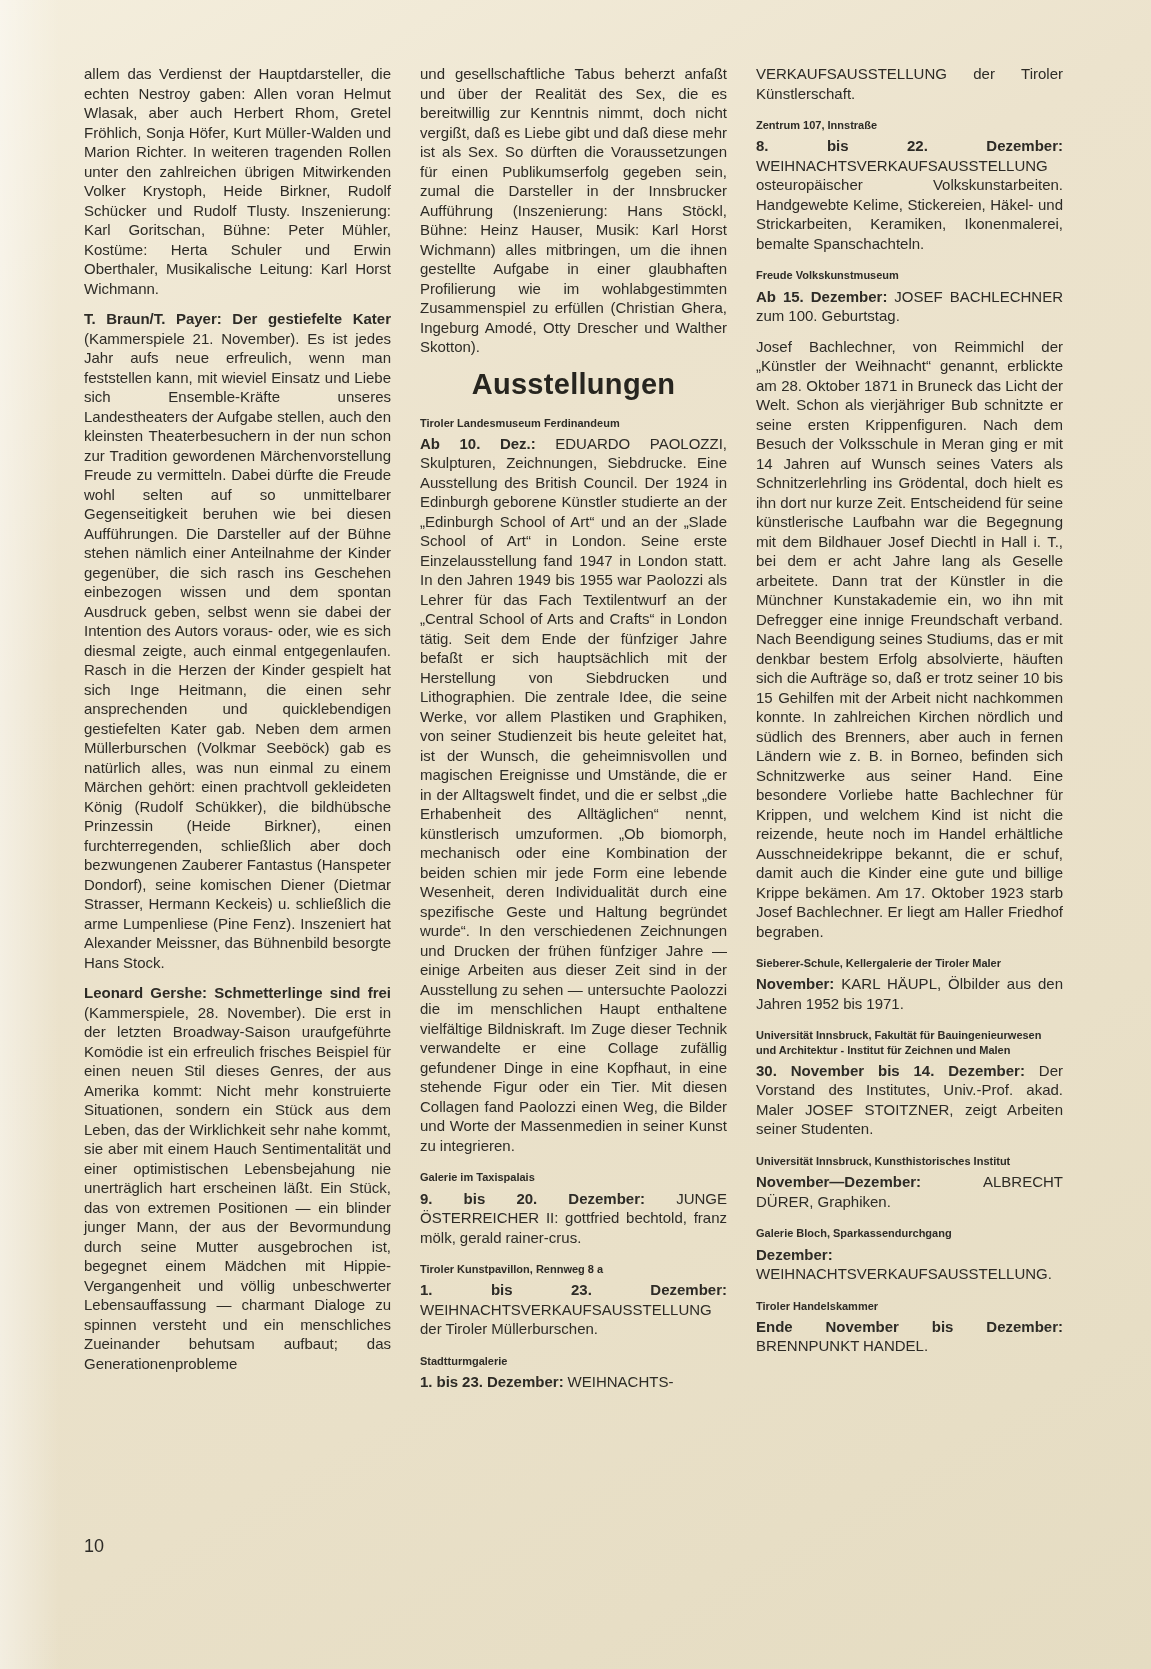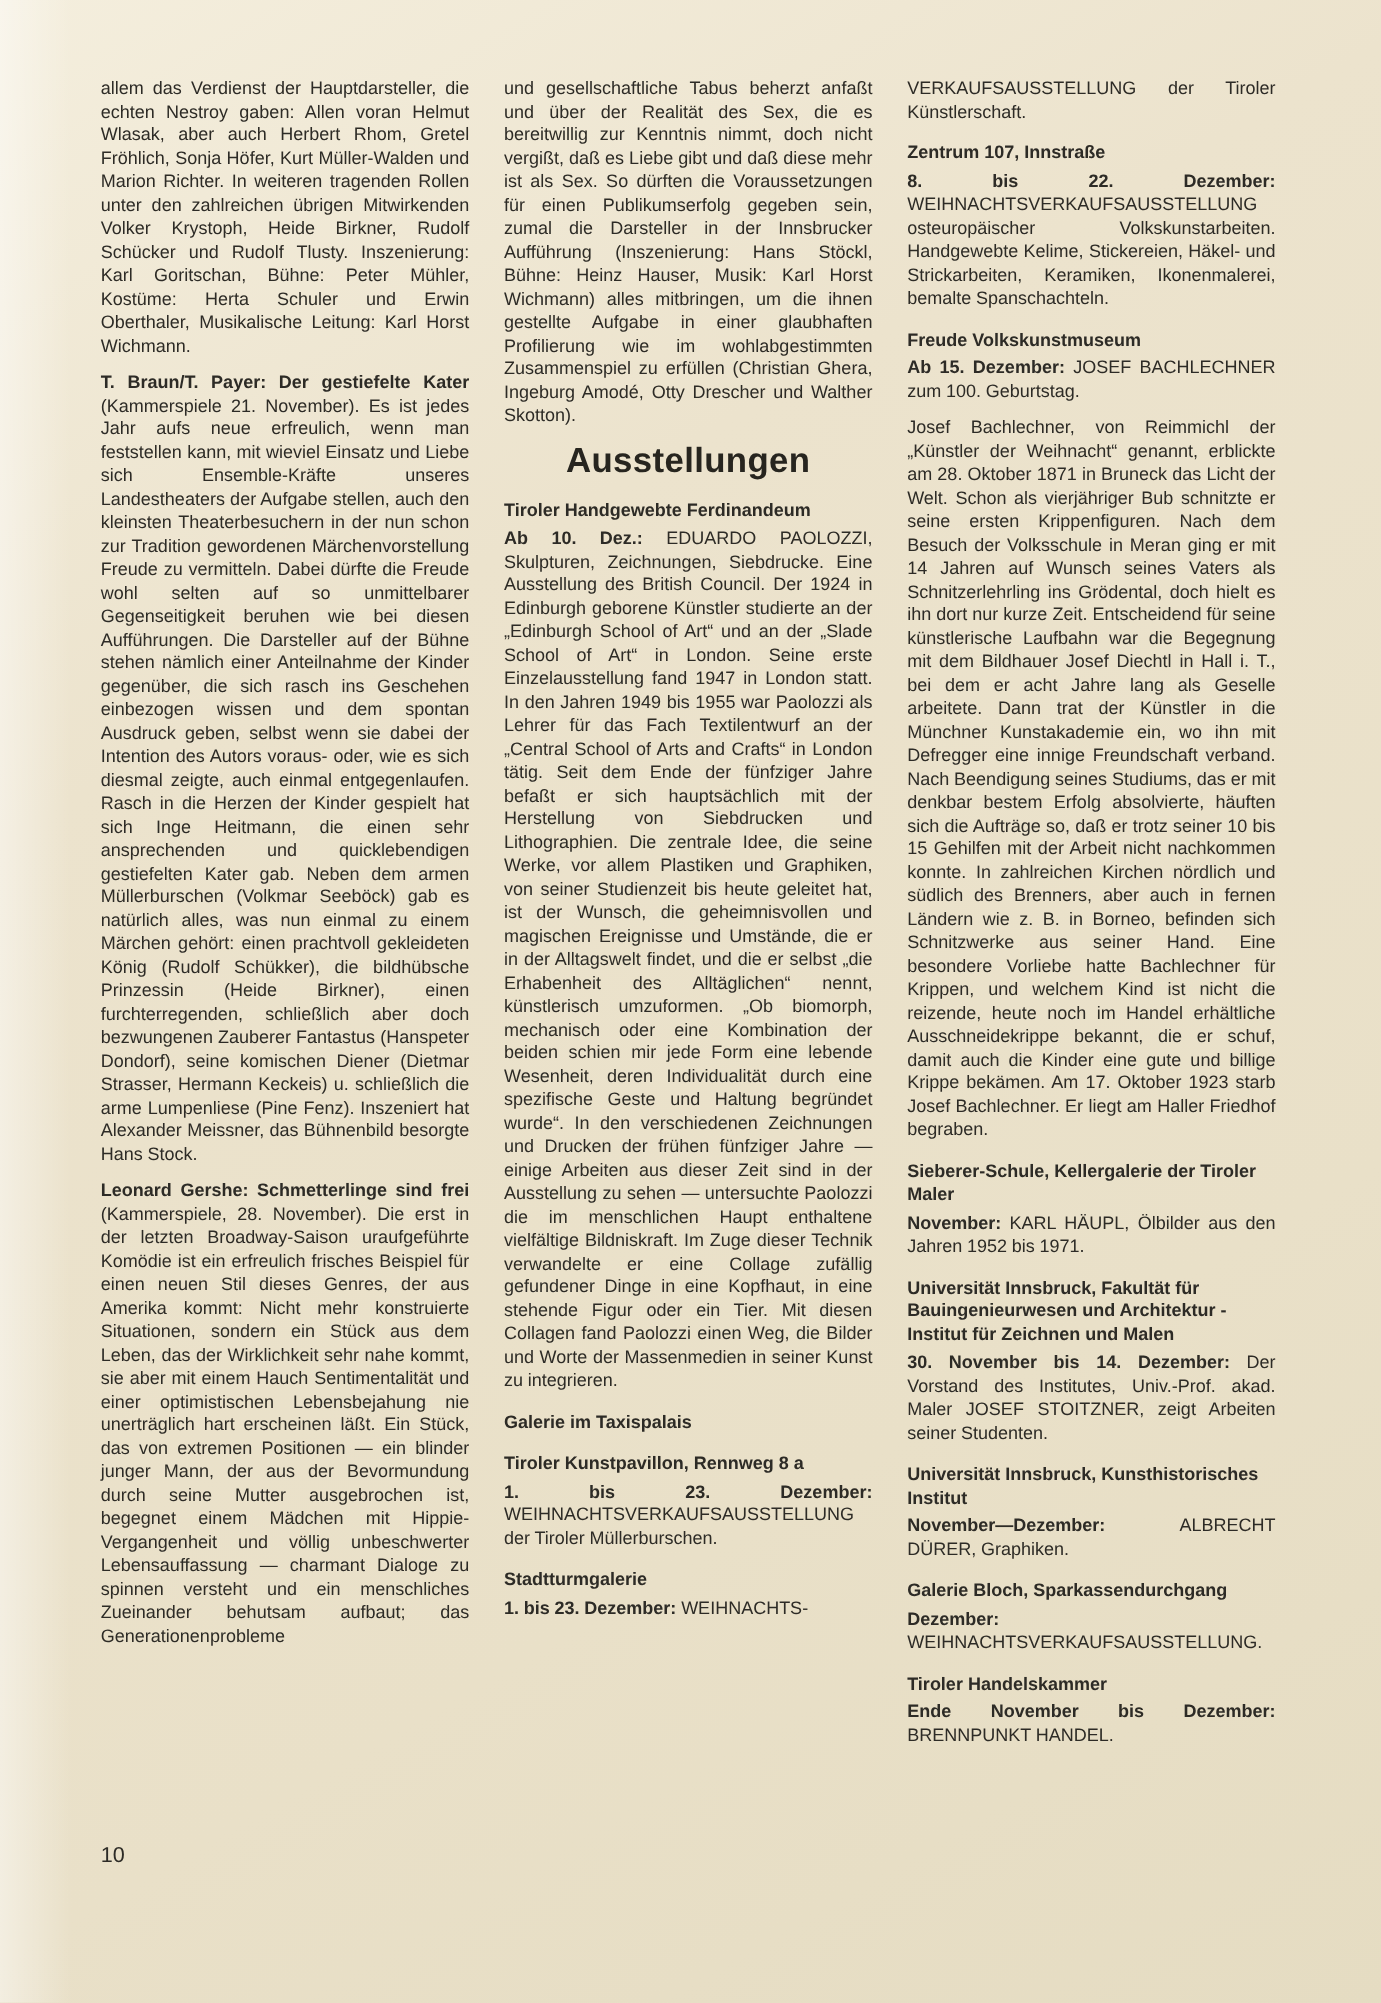--- a/index.html
+++ b/index.html
@@ -37,21 +37,21 @@
     font-size: 15px;
     line-height: 1.3;
     text-align: justify;
     margin: 0 0 11px 0;
     hyphens: auto;
     -webkit-hyphens: auto;
     word-spacing: -0.2px;
   }
   p.body-text b { font-weight: 700; }
   .venue-heading {
-    font-size: 15px;
+    font-size: 11px;
     line-height: 1.3;
     font-weight: 700;
     margin: 15px 0 4px 0;
   }
   .section-title {
     font-size: 29px;
     font-weight: 700;
     text-align: center;
     letter-spacing: 0.3px;
     margin: 11px 0 13px 0;
@@ -71,23 +71,24 @@
 <div class="page">
   <div class="columns" id="columns">
       <div class="column">
         <p class="body-text"><span>allem das Verdienst der Hauptdarsteller, die echten Nestroy gaben: Allen voran Helmut Wlasak, aber auch Herbert Rhom, Gretel Fröhlich, Sonja Höfer, Kurt Müller-Walden und Marion Richter. In weiteren tragenden Rollen unter den zahlreichen übrigen Mitwirkenden Volker Krystoph, Heide Birkner, Rudolf Schücker und Rudolf Tlusty. Inszenierung: Karl Goritschan, Bühne: Peter Mühler, Kostüme: Herta Schuler und Erwin Oberthaler, Musikalische Leitung: Karl Horst Wichmann.</span></p>
         <p class="body-text"><b>T. Braun/T. Payer: Der gestiefelte Kater</b> <span>(Kammerspiele 21. November). Es ist jedes Jahr aufs neue erfreulich, wenn man feststellen kann, mit wieviel Einsatz und Liebe sich Ensemble-Kräfte unseres Landestheaters der Aufgabe stellen, auch den kleinsten Theaterbesuchern in der nun schon zur Tradition gewordenen Märchenvorstellung Freude zu vermitteln. Dabei dürfte die Freude wohl selten auf so unmittelbarer Gegenseitigkeit beruhen wie bei diesen Aufführungen. Die Darsteller auf der Bühne stehen nämlich einer Anteilnahme der Kinder gegenüber, die sich rasch ins Geschehen einbezogen wissen und dem spontan Ausdruck geben, selbst wenn sie dabei der Intention des Autors voraus- oder, wie es sich diesmal zeigte, auch einmal entgegenlaufen. Rasch in die Herzen der Kinder gespielt hat sich Inge Heitmann, die einen sehr ansprechenden und quicklebendigen gestiefelten Kater gab. Neben dem armen Müllerburschen (Volkmar Seeböck) gab es natürlich alles, was nun einmal zu einem Märchen gehört: einen prachtvoll gekleideten König (Rudolf Schükker), die bildhübsche Prinzessin (Heide Birkner), einen furchterregenden, schließlich aber doch bezwungenen Zauberer Fantastus (Hanspeter Dondorf), seine komischen Diener (Dietmar Strasser, Hermann Keckeis) u. schließlich die arme Lumpenliese (Pine Fenz). Inszeniert hat Alexander Meissner, das Bühnenbild besorgte Hans Stock.</span></p>
         <p class="body-text"><b>Leonard Gershe: Schmetterlinge sind frei</b> <span>(Kammerspiele, 28. November). Die erst in der letzten Broadway-Saison uraufgeführte Komödie ist ein erfreulich frisches Beispiel für einen neuen Stil dieses Genres, der aus Amerika kommt: Nicht mehr konstruierte Situationen, sondern ein Stück aus dem Leben, das der Wirklichkeit sehr nahe kommt, sie aber mit einem Hauch Sentimentalität und einer optimistischen Lebensbejahung nie unerträglich hart erscheinen läßt. Ein Stück, das von extremen Positionen — ein blinder junger Mann, der aus der Bevormundung durch seine Mutter ausgebrochen ist, begegnet einem Mädchen mit Hippie-Vergangenheit und völlig unbeschwerter Lebensauffassung — charmant Dialoge zu spinnen versteht und ein menschliches Zueinander behutsam aufbaut; das Generationenprobleme</span></p>
       </div>
       <div class="column">
         <p class="body-text"><span>und gesellschaftliche Tabus beherzt anfaßt und über der Realität des Sex, die es bereitwillig zur Kenntnis nimmt, doch nicht vergißt, daß es Liebe gibt und daß diese mehr ist als Sex. So dürften die Voraussetzungen für einen Publikumserfolg gegeben sein, zumal die Darsteller in der Innsbrucker Aufführung (Inszenierung: Hans Stöckl, Bühne: Heinz Hauser, Musik: Karl Horst Wichmann) alles mitbringen, um die ihnen gestellte Aufgabe in einer glaubhaften Profilierung wie im wohlabgestimmten Zusammenspiel zu erfüllen (Christian Ghera, Ingeburg Amodé, Otty Drescher und Walther Skotton).</span></p>
         <h1 class="section-title">Ausstellungen</h1>
-        <p class="venue-heading">Tiroler Handgewebte Ferdinandeum</p>
+        <p class="venue-heading">Tiroler Landesmuseum Ferdinandeum</p>
         <p class="body-text"><b>Ab 10. Dez.:</b> <span>EDUARDO PAOLOZZI, Skulpturen, Zeichnungen, Siebdrucke. Eine Ausstellung des British Council. Der 1924 in Edinburgh geborene Künstler studierte an der „Edinburgh School of Art“ und an der „Slade School of Art“ in London. Seine erste Einzelausstellung fand 1947 in London statt. In den Jahren 1949 bis 1955 war Paolozzi als Lehrer für das Fach Textilentwurf an der „Central School of Arts and Crafts“ in London tätig. Seit dem Ende der fünfziger Jahre befaßt er sich hauptsächlich mit der Herstellung von Siebdrucken und Lithographien. Die zentrale Idee, die seine Werke, vor allem Plastiken und Graphiken, von seiner Studienzeit bis heute geleitet hat, ist der Wunsch, die geheimnisvollen und magischen Ereignisse und Umstände, die er in der Alltagswelt findet, und die er selbst „die Erhabenheit des Alltäglichen“ nennt, künstlerisch umzuformen. „Ob biomorph, mechanisch oder eine Kombination der beiden schien mir jede Form eine lebende Wesenheit, deren Individualität durch eine spezifische Geste und Haltung begründet wurde“. In den verschiedenen Zeichnungen und Drucken der frühen fünfziger Jahre — einige Arbeiten aus dieser Zeit sind in der Ausstellung zu sehen — untersuchte Paolozzi die im menschlichen Haupt enthaltene vielfältige Bildniskraft. Im Zuge dieser Technik verwandelte er eine Collage zufällig gefundener Dinge in eine Kopfhaut, in eine stehende Figur oder ein Tier. Mit diesen Collagen fand Paolozzi einen Weg, die Bilder und Worte der Massenmedien in seiner Kunst zu integrieren.</span></p>
         <p class="venue-heading">Galerie im Taxispalais</p>
+        <p class="body-text"><b>9. bis 20. Dezember:</b> <span>JUNGE ÖSTERREICHER II: gottfried bechtold, franz mölk, gerald rainer-crus.</span></p>
         <p class="venue-heading">Tiroler Kunstpavillon, Rennweg 8 a</p>
         <p class="body-text"><b>1. bis 23. Dezember:</b> <span>WEIHNACHTSVERKAUFSAUSSTELLUNG der Tiroler Müllerburschen.</span></p>
         <p class="venue-heading">Stadtturmgalerie</p>
         <p class="body-text"><b>1. bis 23. Dezember:</b> <span>WEIHNACHTS-</span></p>
       </div>
       <div class="column">
         <p class="body-text"><span>VERKAUFSAUSSTELLUNG der Tiroler Künstlerschaft.</span></p>
         <p class="venue-heading">Zentrum 107, Innstraße</p>
         <p class="body-text"><b>8. bis 22. Dezember:</b> <span>WEIHNACHTSVERKAUFSAUSSTELLUNG osteuropäischer Volkskunstarbeiten. Handgewebte Kelime, Stickereien, Häkel- und Strickarbeiten, Keramiken, Ikonenmalerei, bemalte Spanschachteln.</span></p>
         <p class="venue-heading">Freude Volkskunstmuseum</p>

